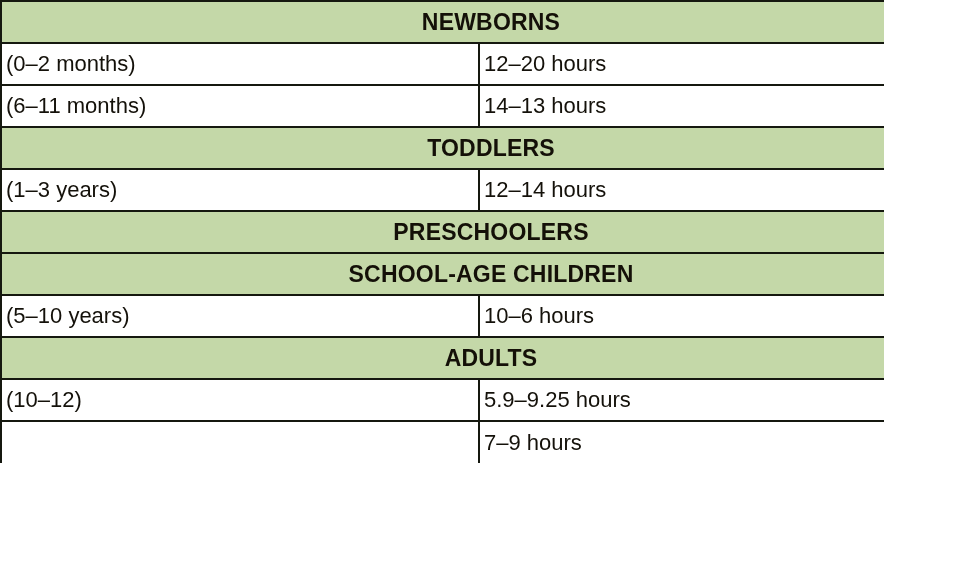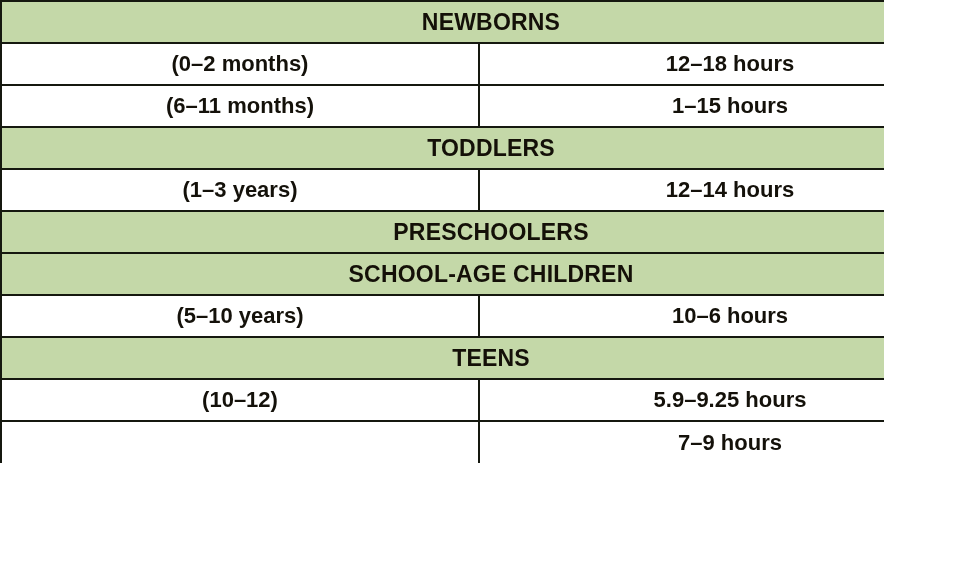--- a/index.html
+++ b/index.html
@@ -49,23 +49,23 @@
     border-bottom: 2px solid #15180f;
     border-left: 2px solid #15180f;
     border-right: 2px solid #15180f;
     white-space: nowrap;
   }
 
   
   tr.data-row > td.data-cell {
     background: #ffffff;
     color: #14110a;
-    font-weight: bold;
+    font-weight: normal;
     font-size: 22px;
-    text-align: center;
+    text-align: left;
     vertical-align: middle;
     height: 42px;
     padding: 0 4px;
     border-top: 2px solid #15180f;
     border-bottom: 2px solid #15180f;
     border-left: 2px solid #15180f;
     border-right: 2px solid #15180f;
     white-space: nowrap;
   }
 
@@ -86,26 +86,26 @@
       <col class="c-age">
       <col class="c-hours">
     </colgroup>
     <tbody>
 
       <tr class="group-row">
         <th class="group-cell" colspan="2">NEWBORNS</th>
       </tr>
       <tr class="data-row">
         <td class="data-cell age-cell">(0–2 months)</td>
-        <td class="data-cell hours-cell">12–18 hours</td>
+        <td class="data-cell hours-cell">12–20 hours</td>
       </tr>
 
       <tr class="data-row">
         <td class="data-cell age-cell">(6–11 months)</td>
-        <td class="data-cell hours-cell">1–15 hours</td>
+        <td class="data-cell hours-cell">14–13 hours</td>
       </tr>
 
       <tr class="group-row">
         <th class="group-cell" colspan="2">TODDLERS</th>
       </tr>
       <tr class="data-row">
         <td class="data-cell age-cell">(1–3 years)</td>
         <td class="data-cell hours-cell">12–14 hours</td>
       </tr>
 
@@ -115,21 +115,21 @@
 
       <tr class="group-row">
         <th class="group-cell" colspan="2">SCHOOL-AGE CHILDREN</th>
       </tr>
       <tr class="data-row">
         <td class="data-cell age-cell">(5–10 years)</td>
         <td class="data-cell hours-cell">10–6 hours</td>
       </tr>
 
       <tr class="group-row">
-        <th class="group-cell" colspan="2">TEENS</th>
+        <th class="group-cell" colspan="2">ADULTS</th>
       </tr>
       <tr class="data-row">
         <td class="data-cell age-cell">(10–12)</td>
         <td class="data-cell hours-cell">5.9–9.25 hours</td>
       </tr>
 
       <tr class="data-row clipped">
         <td class="data-cell age-cell empty-cell"></td>
         <td class="data-cell hours-cell">7–9 hours</td>
       </tr>

